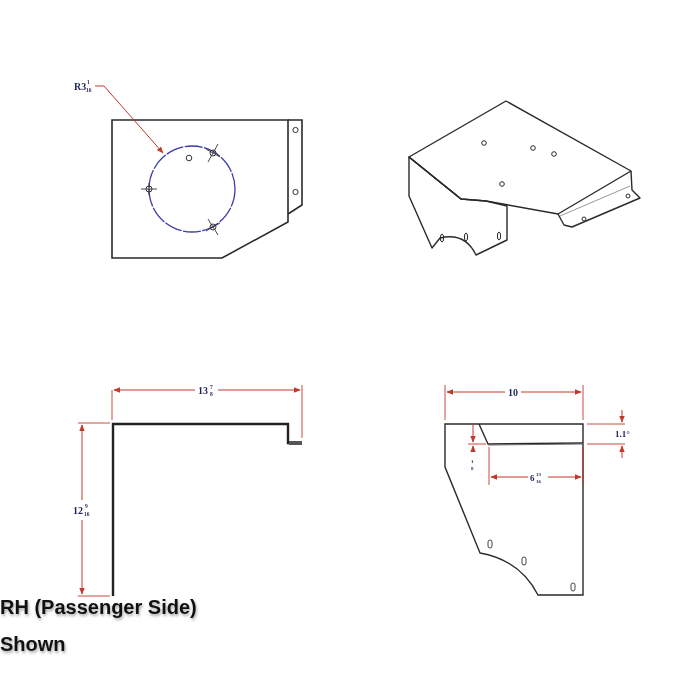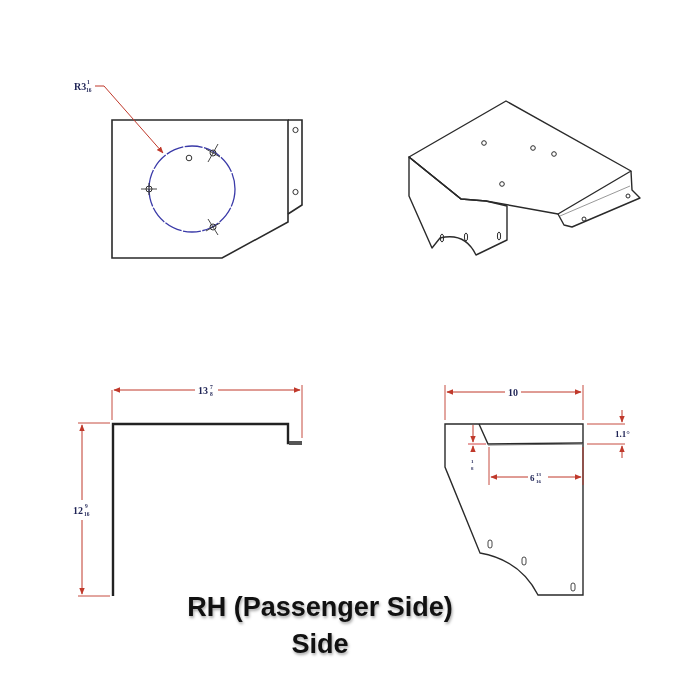--- a/index.html
+++ b/index.html
@@ -1,22 +1,22 @@
 <!DOCTYPE html>
 <html><head>
   <meta charset="utf-8">
   <style>
     html, body { margin: 0; padding: 0; background: #ffffff; }
     body { width: 700px; height: 700px; position: relative; overflow: hidden; font-family: "Liberation Serif", serif; }
     .canvas { position: absolute; left: 0; top: 0; width: 700px; height: 700px; }
     .dimtext { font-family: "Liberation Serif", serif; font-weight: bold; fill: #1f2456; }
     .caption {
-      position: absolute; left: 0; width: 640px; text-align: center;
+      position: absolute; left: 0; width: 640px; text-align: left;
       font-family: "Liberation Sans", sans-serif; font-weight: bold; color: #111111;
-      font-size: 27px; line-height: 34px;
+      font-size: 20px; line-height: 34px;
       text-shadow: 1px 2px 3px rgba(0,0,0,0.35);
     }
     .caption.line1 { top: 590px; }
     .caption.line2 { top: 627px; }
   </style>
 </head>
 <body>
 
 <svg class="canvas" viewBox="0 0 700 700" xmlns="http://www.w3.org/2000/svg">
   <defs>
@@ -129,13 +129,13 @@
     <line x1="583" y1="447" x2="583" y2="485" stroke="#c0392b" stroke-width="0.9"></line>
     <line x1="491" y1="477" x2="528" y2="477" stroke="#c0392b" stroke-width="1" marker-start="url(#arr)"></line>
     <line x1="548" y1="477" x2="581" y2="477" stroke="#c0392b" stroke-width="1" marker-end="url(#arr)"></line>
     <text class="dimtext" x="530" y="481" font-size="9">6</text>
     <text class="dimtext" x="536" y="476" font-size="5">13</text>
     <text class="dimtext" x="536" y="483" font-size="5">16</text>
   </g>
 </svg>
 
 <div class="caption line1">RH (Passenger Side)</div>
-<div class="caption line2">Side</div>
+<div class="caption line2">Shown</div>
 
 </body></html>

